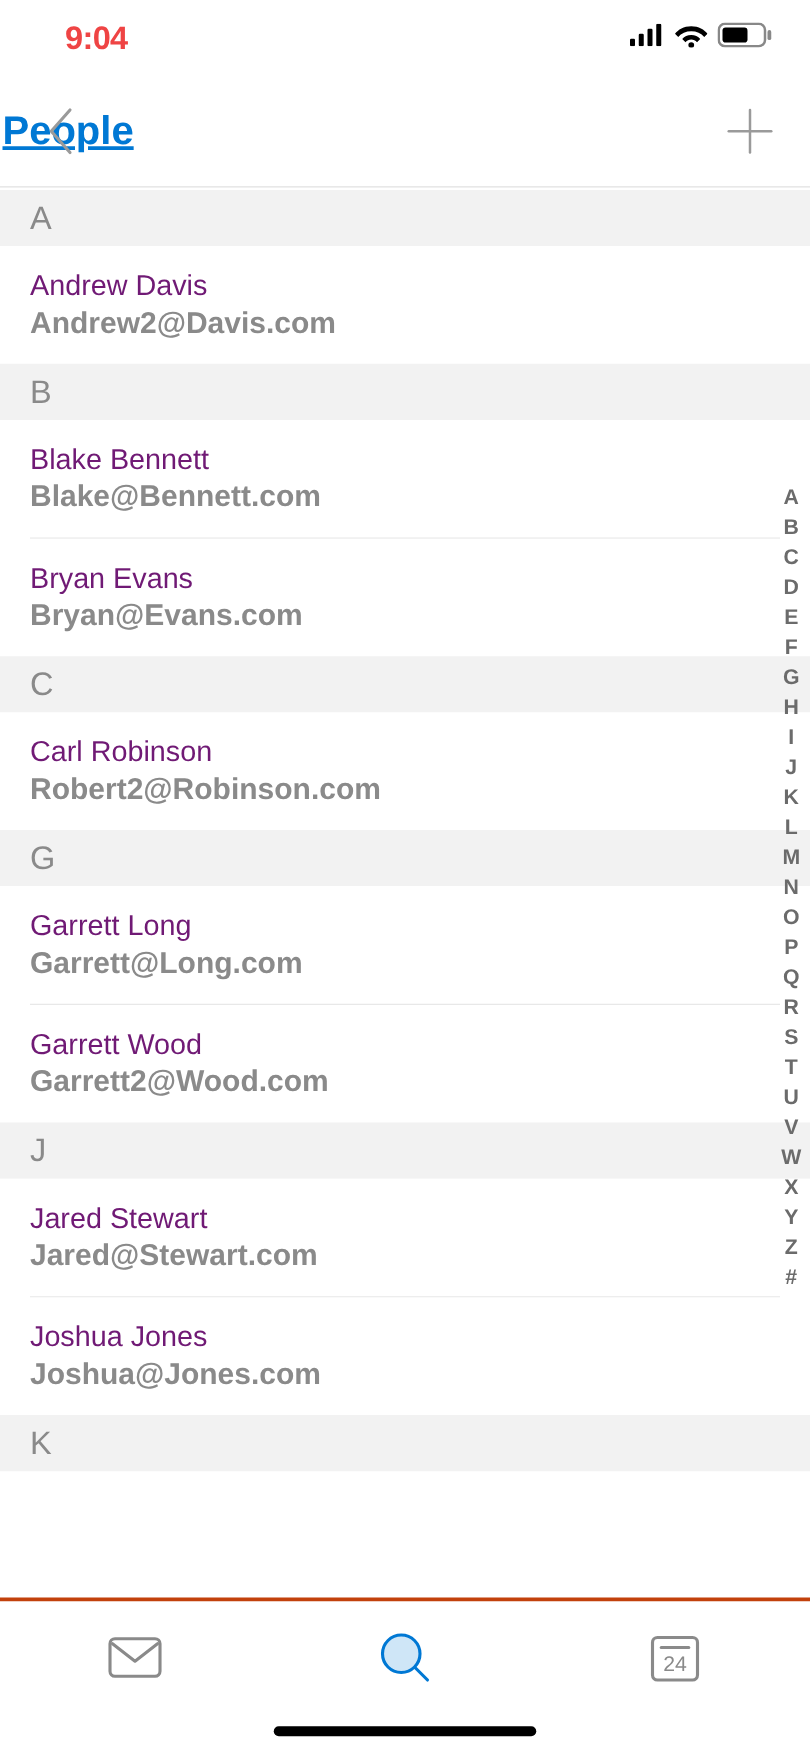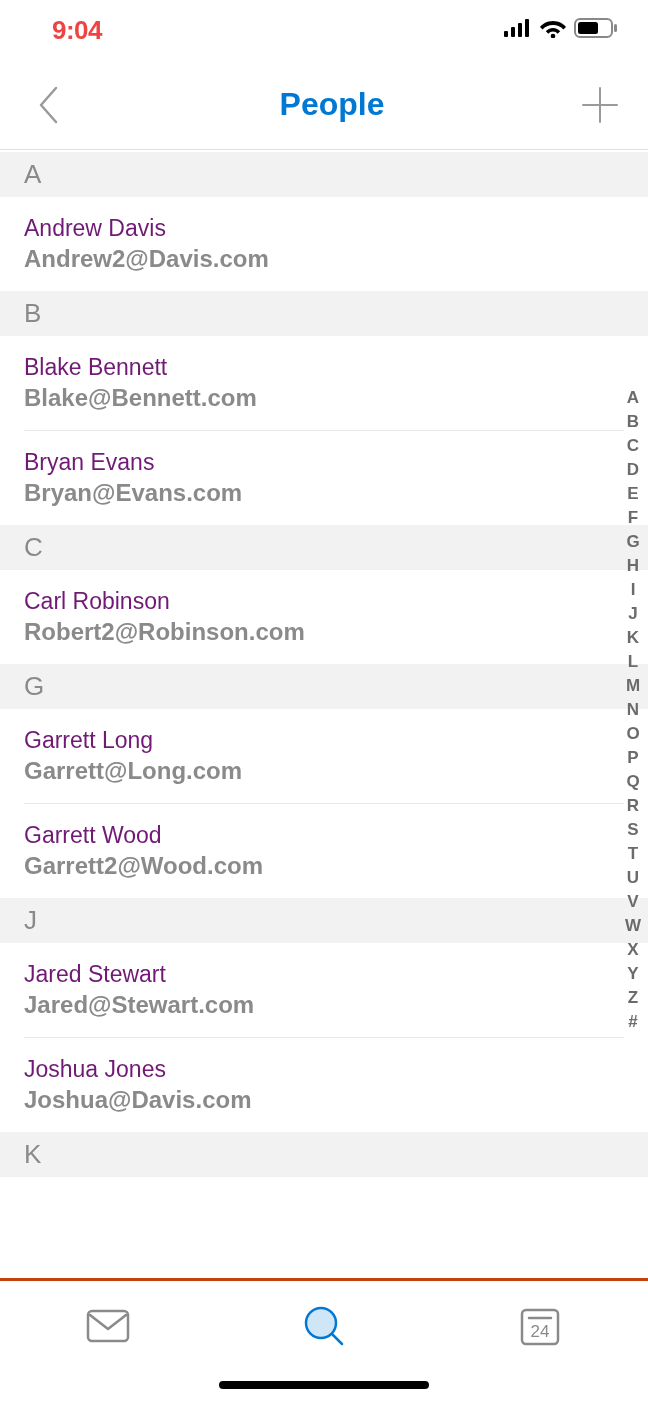--- a/index.html
+++ b/index.html
@@ -38,27 +38,27 @@
       height: 90px;
       display: flex;
       align-items: center;
       justify-content: space-between;
       padding: 0 26px;
       border-bottom: 1px solid #e1e1e1;
       background: #fff;
     }
     .nav-title {
       position: absolute;
-      left: 16px;
+      left: 2px;
       right: 0;
-      text-align: center;
       font-size: 32px;
       font-weight: 600;
       color: #0078d4;
       pointer-events: none;
+      text-decoration: underline;
     }
     .back-btn, .add-btn {
       width: 44px;
       height: 44px;
       display: flex;
       align-items: center;
       justify-content: center;
       color: #8a8a8a;
       position: relative;
       z-index: 2;
@@ -227,21 +227,21 @@
       <div class="contact-email">Garrett2@Wood.com</div>
     </div>
     <div class="section-header">J</div>
     <div class="contact-row">
       <div class="contact-name">Jared Stewart</div>
       <div class="contact-email">Jared@Stewart.com</div>
     </div>
     <div class="row-divider"></div>
     <div class="contact-row">
       <div class="contact-name">Joshua Jones</div>
-      <div class="contact-email">Joshua@Davis.com</div>
+      <div class="contact-email">Joshua@Jones.com</div>
     </div>
     <div class="section-header">K</div>
   </div>
 
 <div class="alpha-index" id="alpha-index">
     <span>A</span>
     <span>B</span>
     <span>C</span>
     <span>D</span>
     <span>E</span>

